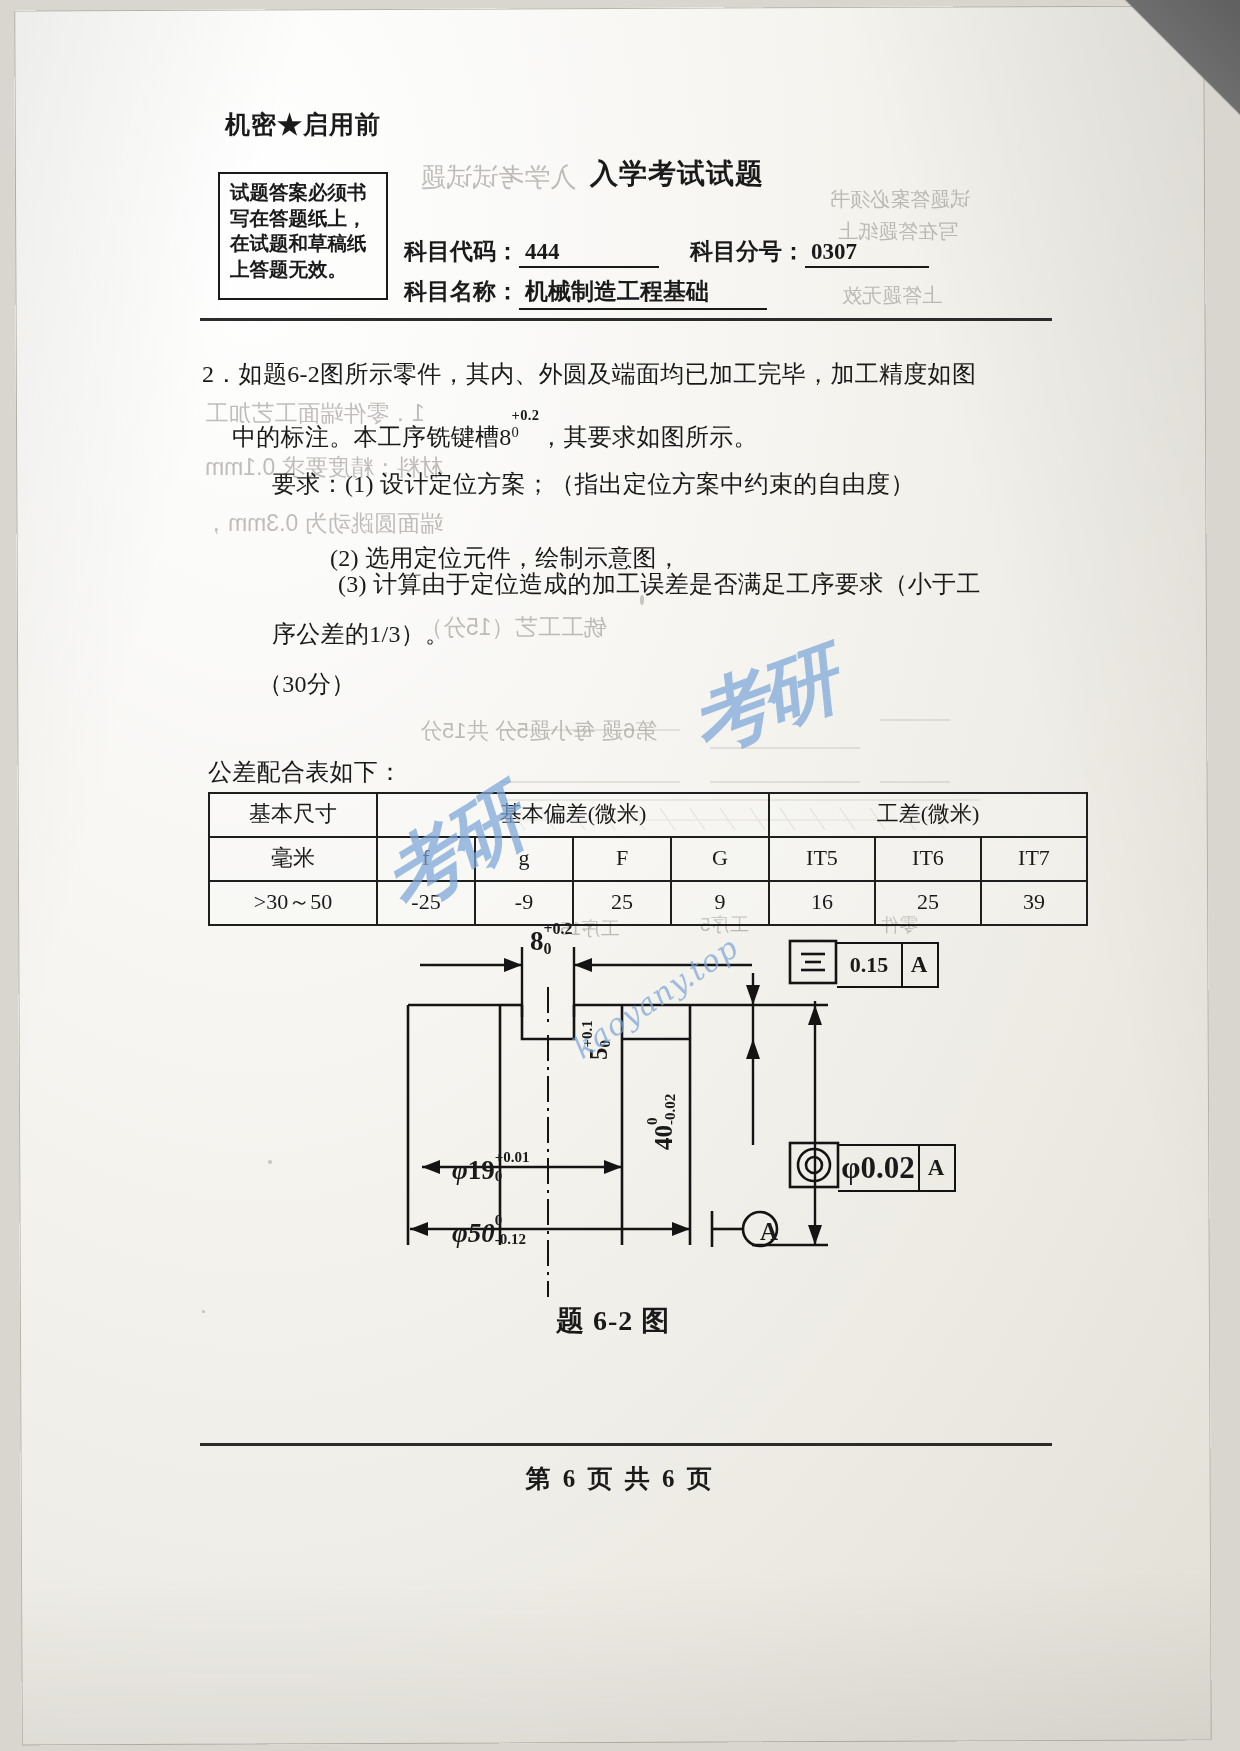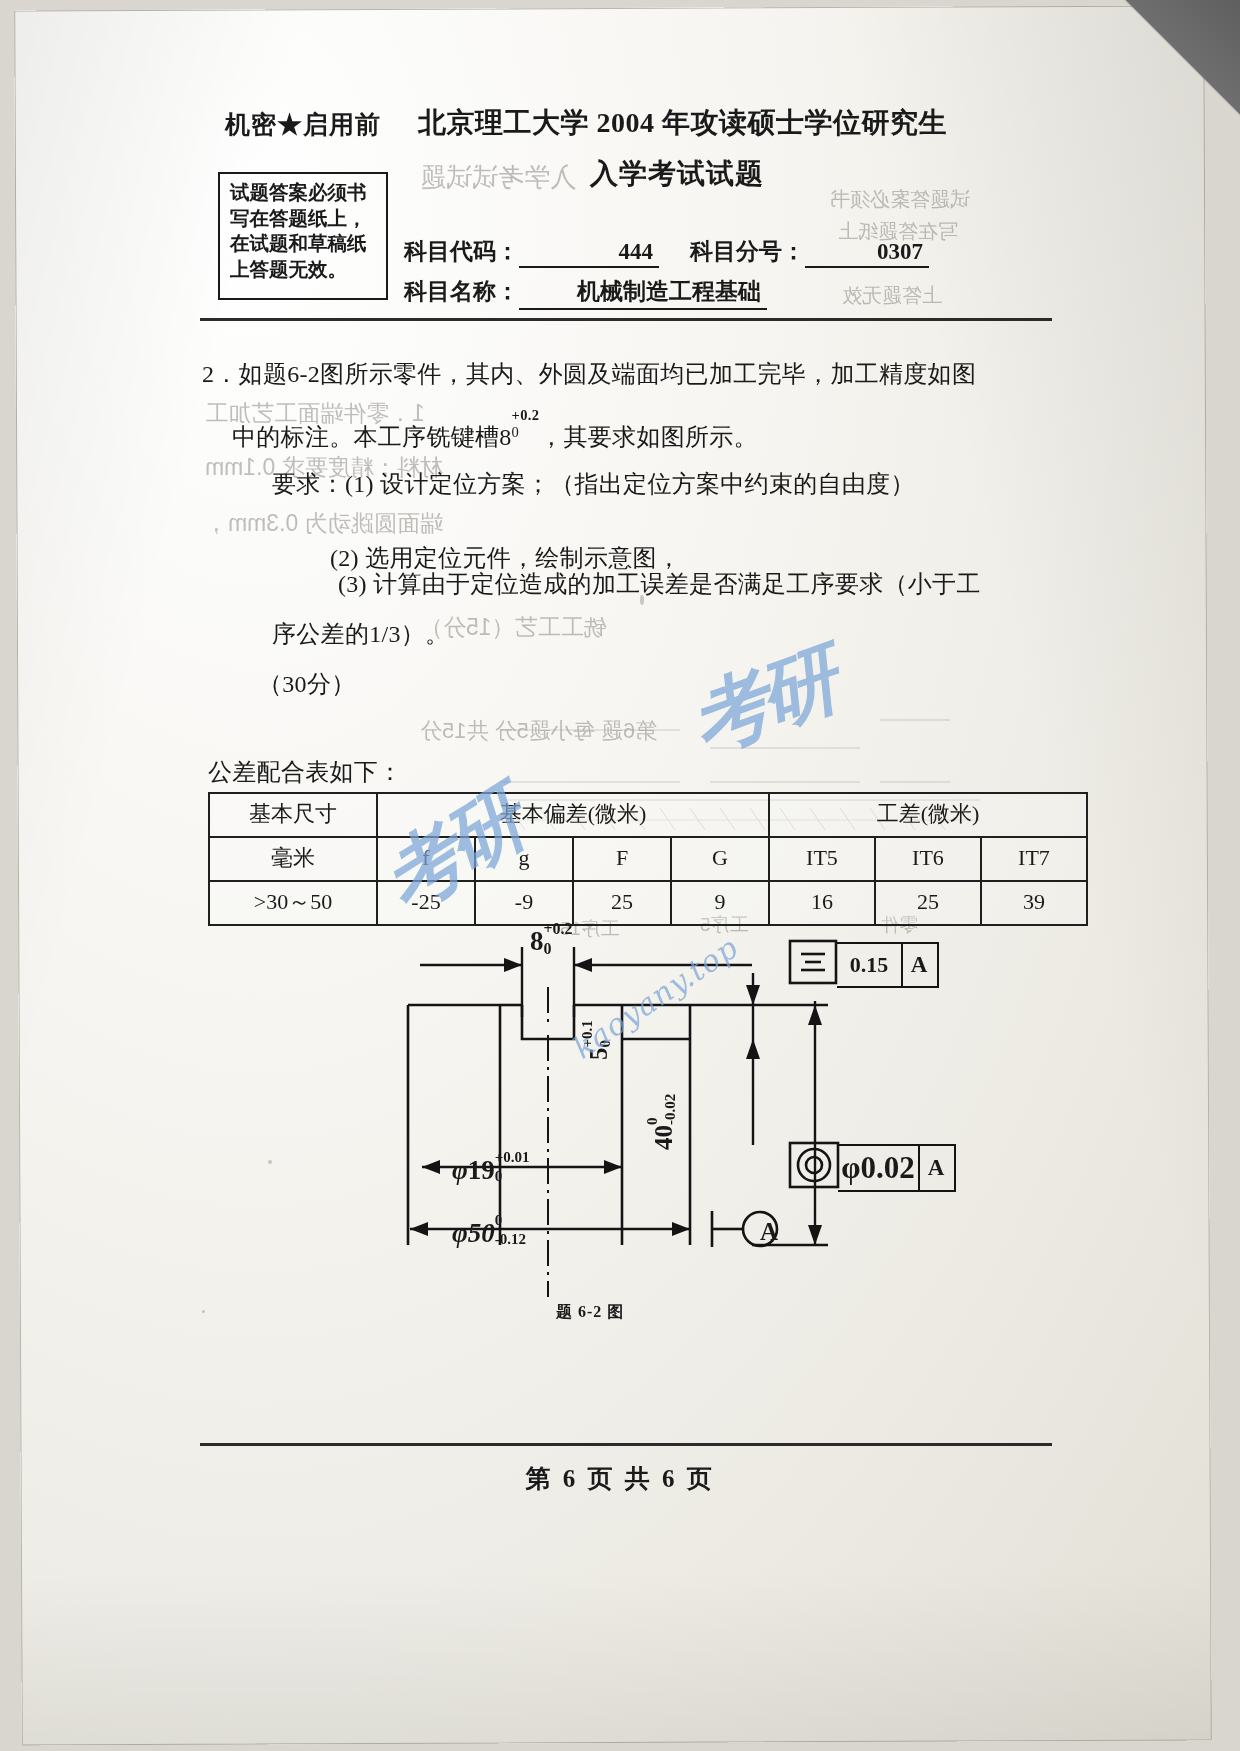--- a/index.html
+++ b/index.html
@@ -109,21 +109,21 @@
     font-size: 23px;
     font-weight: bold;
     white-space: nowrap;
   }
   .fl-code   { left: 404px; top: 236px; }
   .fl-num    { left: 690px; top: 236px; }
   .fl-name   { left: 404px; top: 276px; }
   .underline-val {
     display: inline-block;
     border-bottom: 2.5px solid #1a1a1a;
-    text-align: right;
+    text-align: left;
     padding: 0 6px 1px 6px;
     font-weight: bold;
   }
   .w-code { min-width: 128px; }
   .w-num  { min-width: 112px; }
   .w-name { min-width: 236px; }
 
   .hrule {
     position: absolute;
     left: 200px;
@@ -195,21 +195,21 @@
     position: absolute;
     left: 360px;
     top: 905px;
     width: 530px;
     height: 400px;
   }
   .fig-caption {
     position: absolute;
     left: 556px;
     top: 1302px;
-    font-size: 16px;
+    font-size: 28px;
     font-weight: bold;
     letter-spacing: 1px;
   }
 
   
   .footer {
     position: absolute;
     left: 0; right: 0;
     top: 1462px;
     text-align: center;
@@ -295,21 +295,20 @@
           <line x1="300" y1="118" x2="315" y2="140"></line>
         <line x1="330" y1="118" x2="345" y2="140"></line>
           <line x1="360" y1="118" x2="375" y2="140"></line>
         <line x1="390" y1="118" x2="405" y2="140"></line>
           <line x1="420" y1="118" x2="435" y2="140"></line>
         <line x1="450" y1="118" x2="465" y2="140"></line>
       </g>
     </svg>
 
     <div class="confidential">机密★启用前</div>
-    <div class="uni-title">北京理工大学 2004 年攻读硕士学位研究生</div>
     <div class="uni-title2">入学考试试题</div>
 
     <div class="notebox">
       <div>试题答案必须书</div>
       <div>写在答题纸上，</div>
       <div>在试题和草稿纸</div>
       <div>上答题无效。</div>
     </div>
 
     <div class="fieldrow fl-code">

